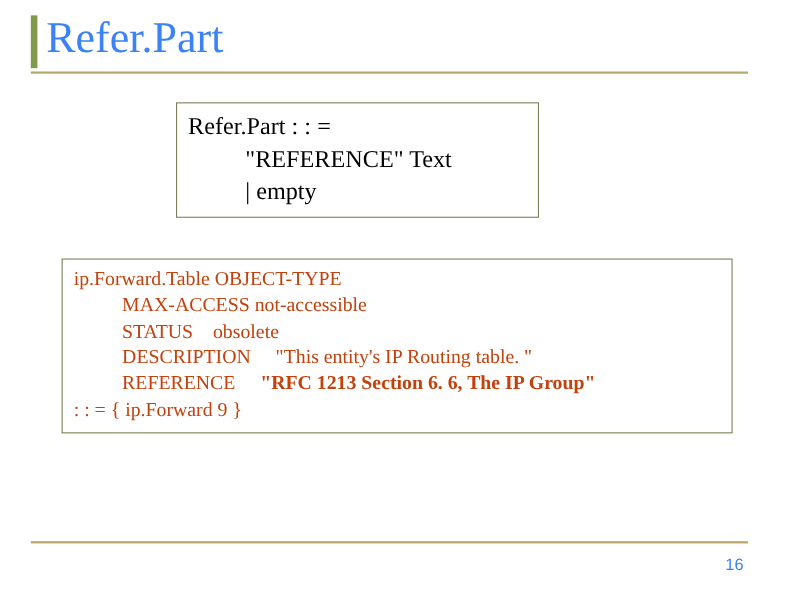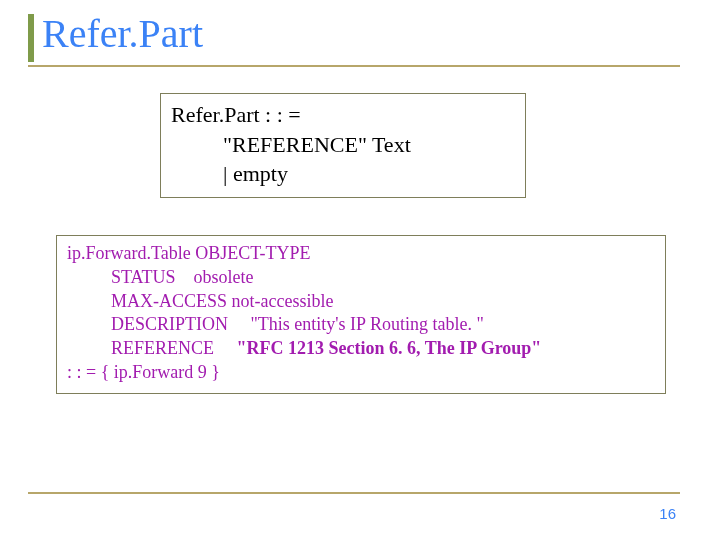--- a/index.html
+++ b/index.html
@@ -36,39 +36,39 @@
     left: 0;
     right: 0;
     bottom: -4px;
     height: 2px;
     background: #b7a66a;
   }
   .grammar-box {
     position: absolute;
     top: 93px;
     left: 160px;
-    width: 366px;
+    width: 330px;
     border: 1px solid #7e7e5a;
     padding: 6px 10px 8px 10px;
     font-size: 22px;
     color: #000;
     line-height: 1.35;
   }
   .grammar-line2, .grammar-line3 {
     padding-left: 52px;
   }
   .code-box {
     position: absolute;
     top: 235px;
     left: 56px;
     width: 610px;
     border: 1px solid #7e7e5a;
     padding: 6px 10px 8px 10px;
     font-size: 18px;
-    color: #a21caf;
+    color: #c2410c;
     line-height: 1.32;
   }
   .code-indent {
     padding-left: 44px;
   }
   .bold { font-weight: bold; }
   .bottom-rule {
     position: absolute;
     left: 28px;
     right: 40px;
@@ -95,21 +95,21 @@
 </div>
 
 <div class="grammar-box">
   <div>Refer.Part : : =</div>
   <div class="grammar-line2">"REFERENCE" Text</div>
   <div class="grammar-line3">| empty</div>
 </div>
 
 <div class="code-box">
   <div>ip.Forward.Table OBJECT-TYPE</div>
+  <div class="code-indent">MAX-ACCESS not-accessible</div>
   <div class="code-indent">STATUS&nbsp;&nbsp;&nbsp;&nbsp;obsolete</div>
-  <div class="code-indent">MAX-ACCESS not-accessible</div>
   <div class="code-indent">DESCRIPTION&nbsp;&nbsp;&nbsp;&nbsp;&nbsp;"This entity's IP Routing table. "</div>
   <div class="code-indent"><span>REFERENCE&nbsp;&nbsp;&nbsp;&nbsp;&nbsp;</span><span class="bold">"RFC 1213 Section 6. 6, The IP Group"</span></div>
   <div>: : = { ip.Forward 9 }</div>
 </div>
 
 <div class="bottom-rule"></div>
 <div class="page-num">16</div>
 
 </body></html>

